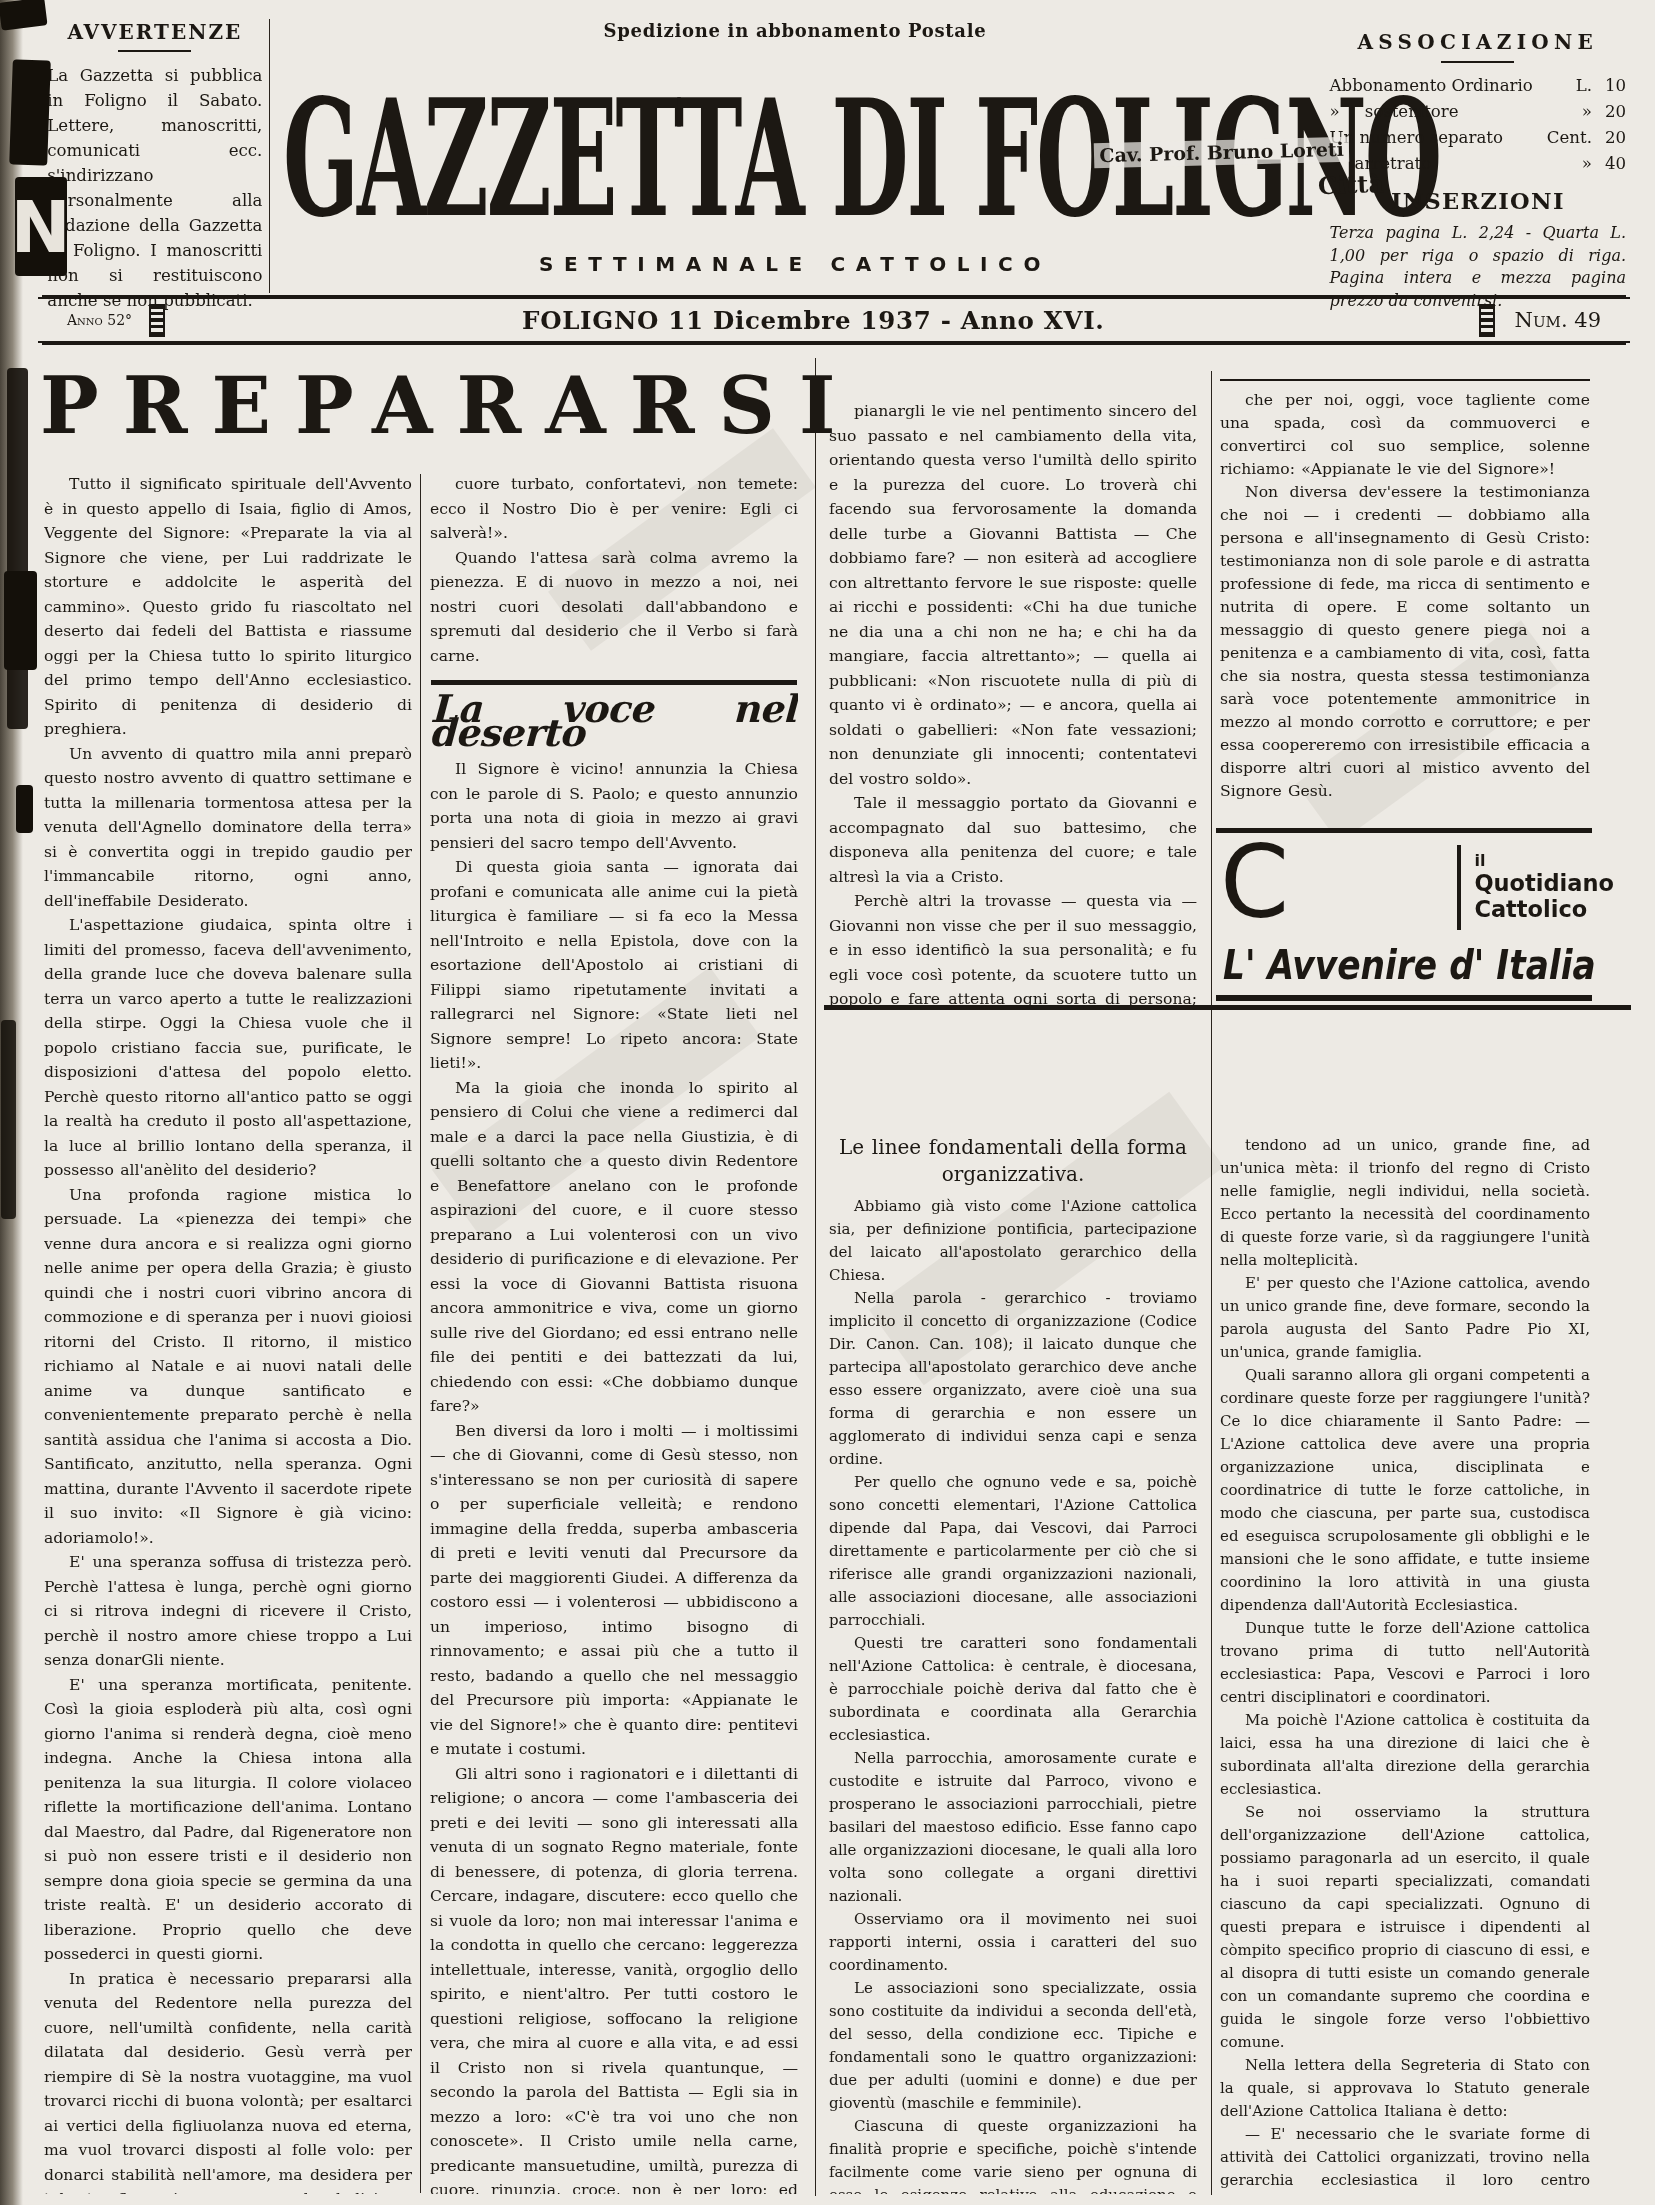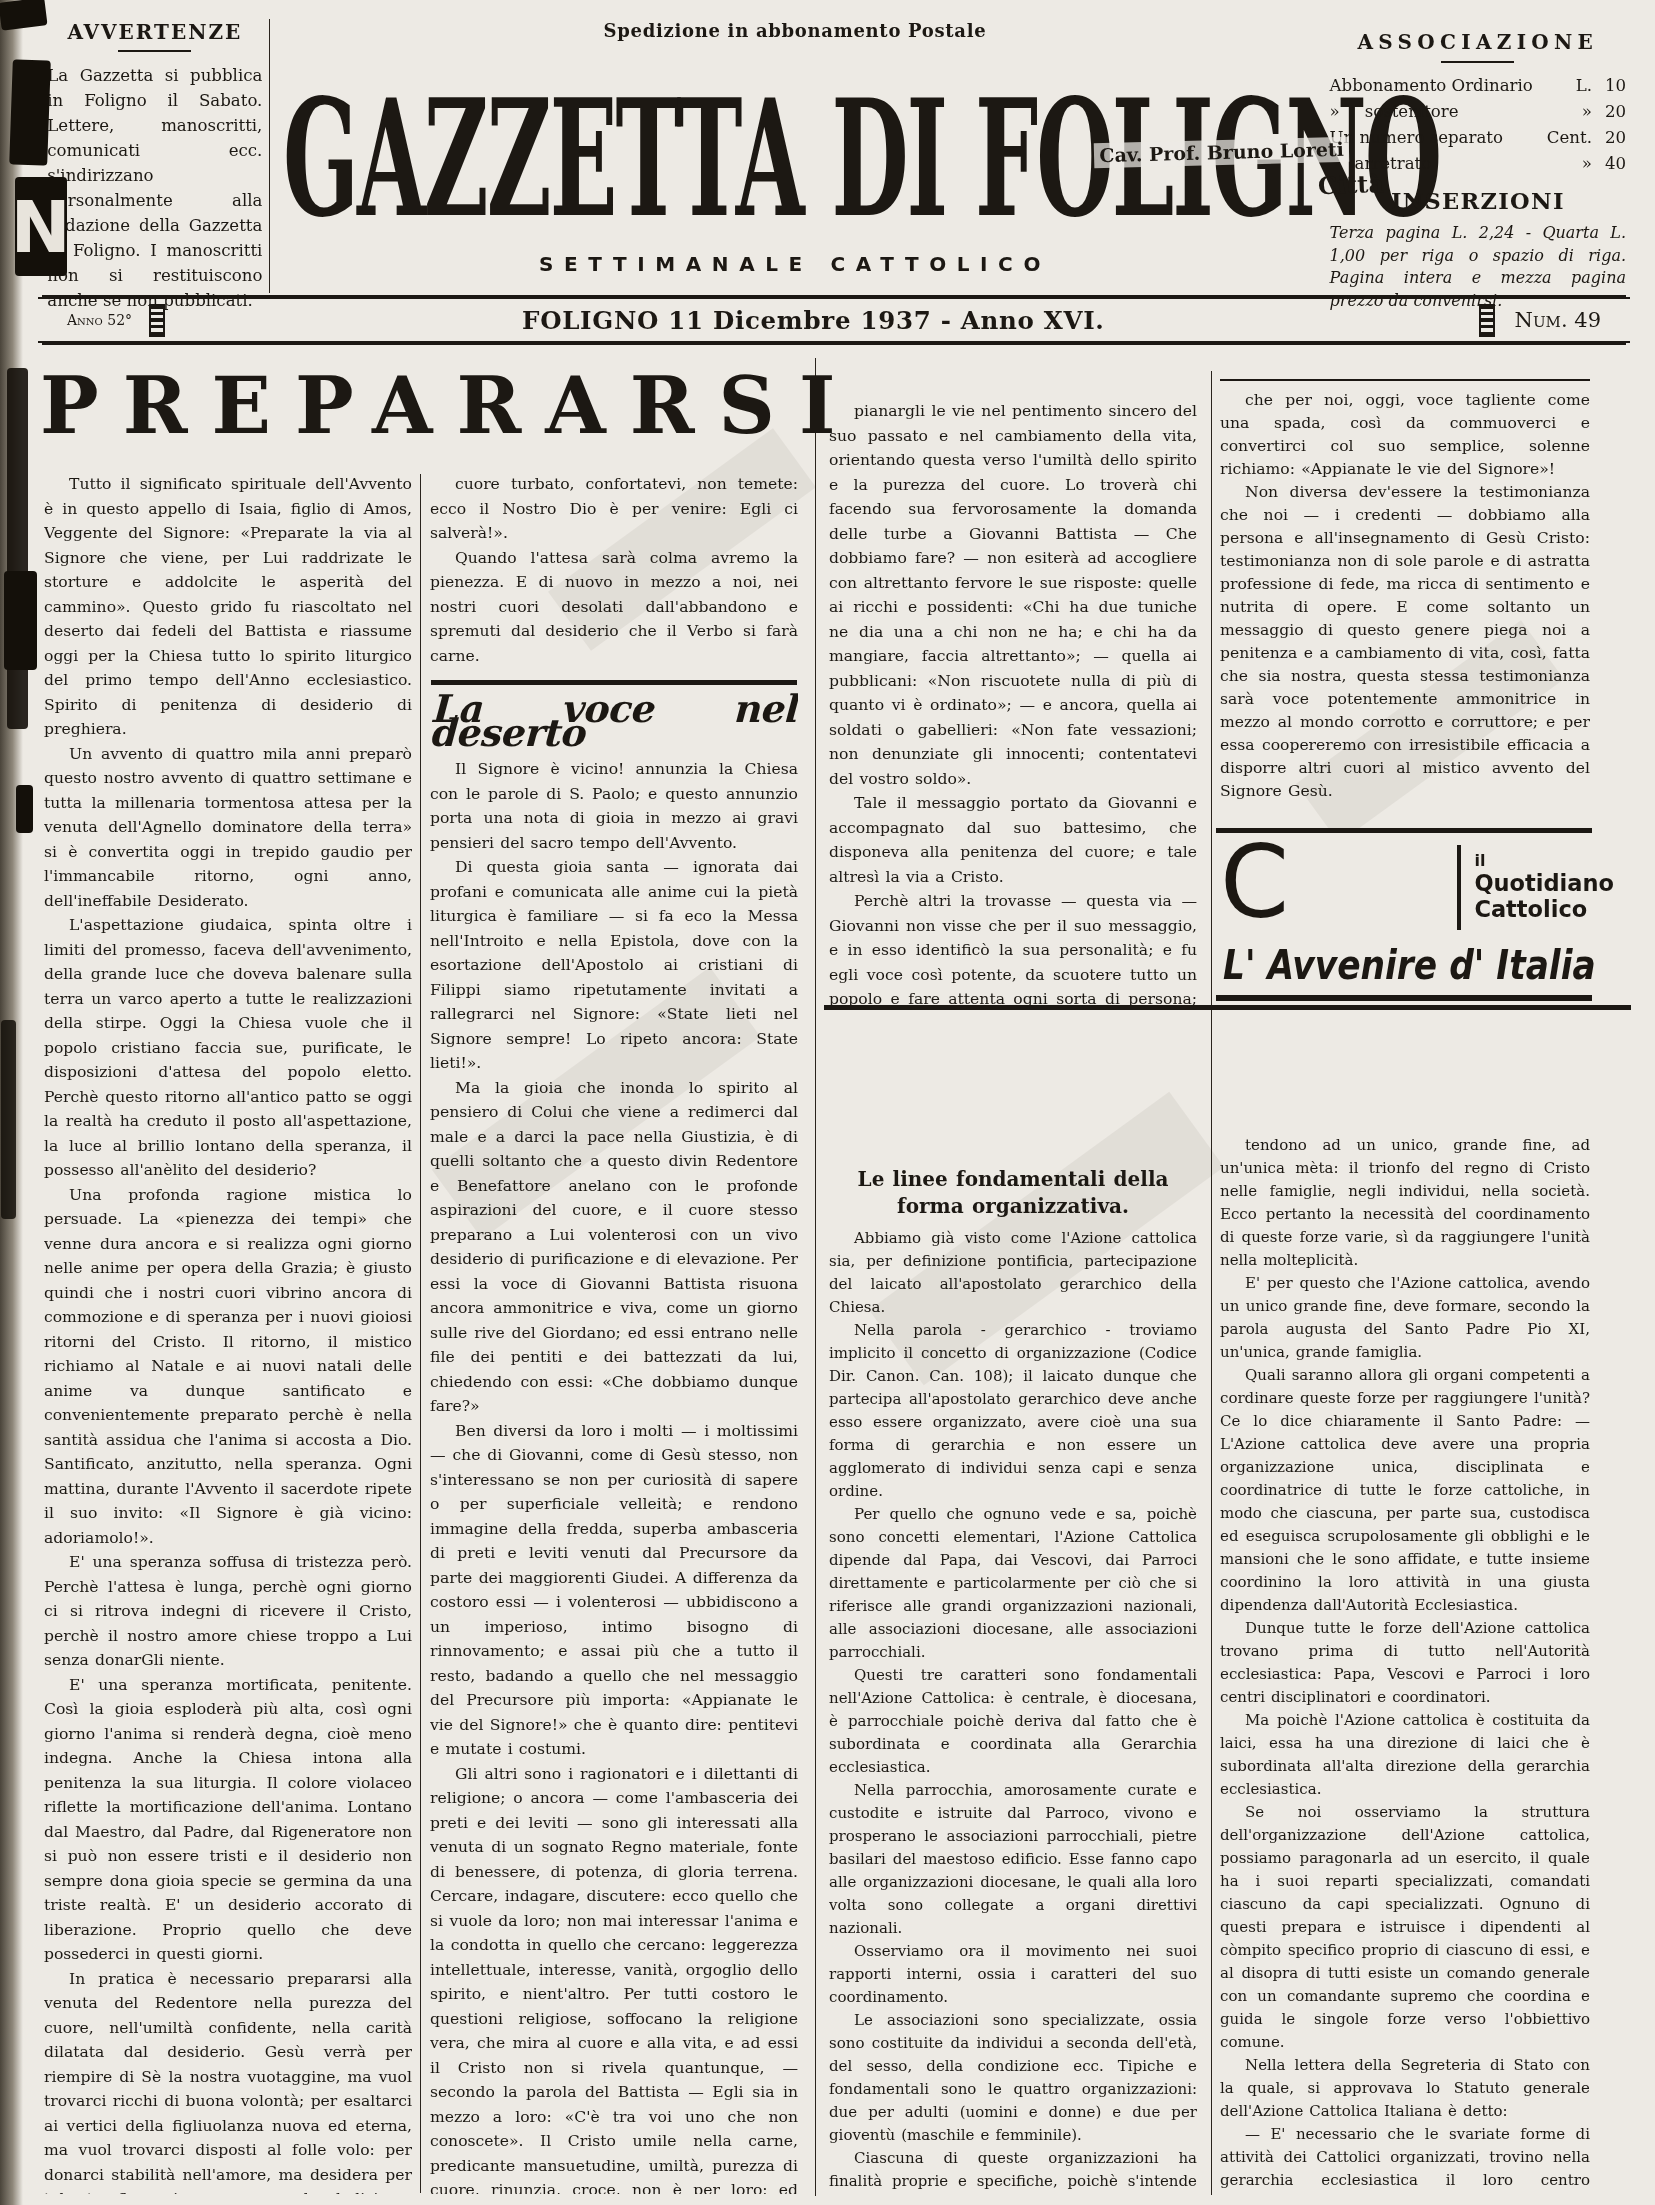--- a/index.html
+++ b/index.html
@@ -70,22 +70,22 @@
   .headline-prep{position:absolute;left:40px;top:361px;width:762px;z-index:2;
     text-align:center;font-weight:bold;font-size:78px;letter-spacing:24px;line-height:1.15;}
   .col{position:absolute;overflow:hidden;z-index:2;
     font-size:15.6px;line-height:24.5px;text-align:justify;word-spacing:1.3px;}
   .col .par{text-indent:25px;}
   .thick-rule{height:4.6px;background:var(--ink);margin:12px 1.3px 9.3px;}
   .script-head{font-style:italic;font-weight:bold;font-size:38px;letter-spacing:-0.7px;
     transform:skewX(-4deg);padding:2.6px 0 12px 2.6px;text-indent:0;}
   .tight{line-height:23px;}
   .bottom-col{font-size:15px;line-height:23px;}
-  .subhead{font-weight:bold;font-size:20px;line-height:26.5px;text-align:center;
-    text-indent:0;margin-bottom:8px;margin-top:32px;}
+  .subhead{font-weight:normal;font-size:20px;line-height:26.5px;text-align:center;
+    text-indent:0;margin-bottom:8px;}
   
   .ac-headline{position:absolute;left:824px;top:1025px;width:807px;z-index:2;
     text-align:center;font-family:"DejaVu Sans","Liberation Sans",sans-serif;
     font-style:italic;font-size:74px;letter-spacing:1.3px;line-height:1.25;}
   
   .ad-box{position:absolute;left:1216px;top:828px;width:376px;z-index:2;
     border-top:5.3px solid var(--ink);border-bottom:6.6px solid var(--ink);
     padding:8px 6.6px 6.6px;background:var(--paper);
     font-family:"DejaVu Sans","Liberation Sans",sans-serif;}
   .ad-top{display:flex;align-items:center;}

